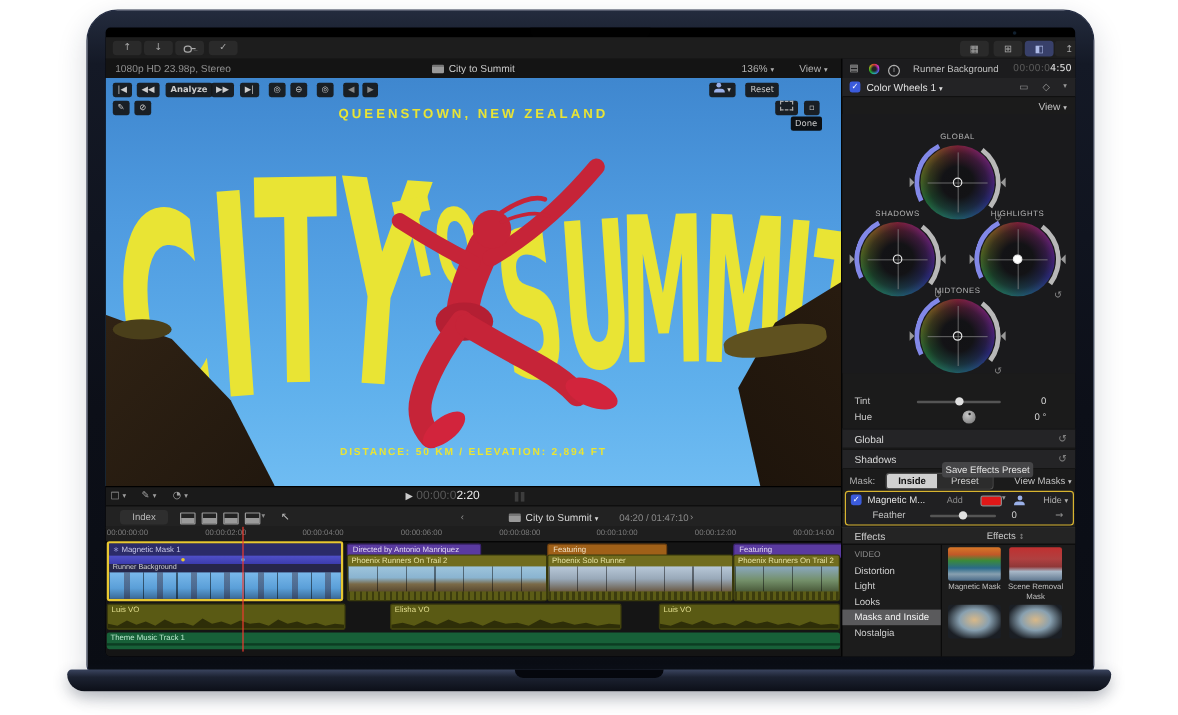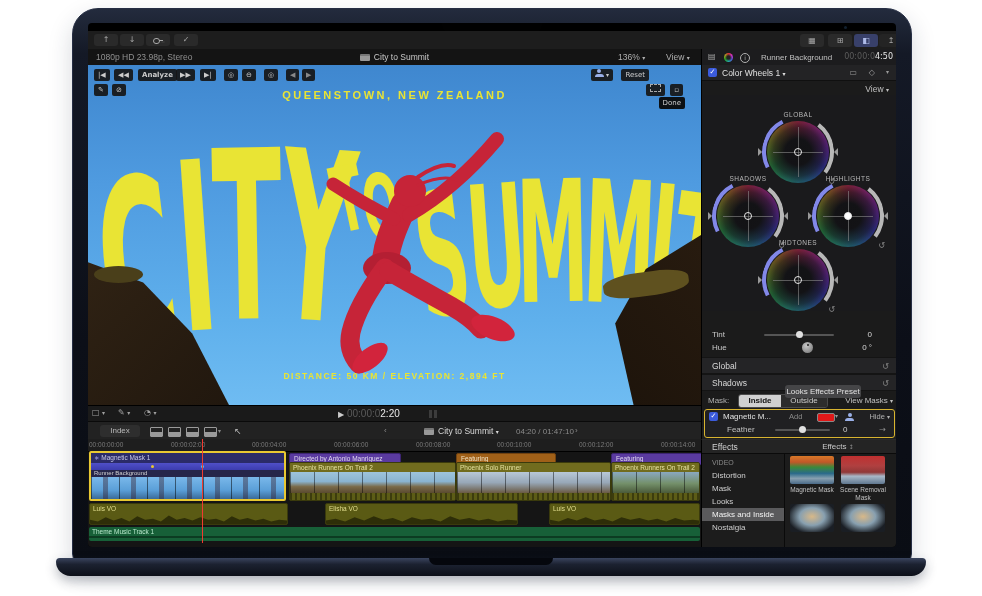--- a/index.html
+++ b/index.html
@@ -441,21 +441,21 @@
           <span class="sreset">↺</span>
         </div>
         <div class="srow" style="top:309px;">
           <span class="sname">Shadows</span>
           <span class="sreset">↺</span>
         </div>
         <div class="maskrow">
           <span class="mlabel">Mask:</span>
           <span class="seg">
             <span class="seg-in">Inside</span>
-            <span class="seg-out">Outside</span>
+            <span class="seg-out">Preset</span>
           </span>
           <span class="vmasks"><span>View Masks</span> <span class="sym" style="font-size:6px;">▾</span></span>
         </div>
         <div class="magbox">
           <div class="mrow" style="top:0;">
             <span class="cbx" style="left:4px;top:2px;">✓</span>
             <span class="mtxt" style="left:18px;">Magnetic M...</span>
             <span class="mtxt" style="left:84px;color:#8a8a8a;font-size:7.5px;">Add</span>
             <span class="swatch"></span>
             <span class="mtxt sym" style="left:130px;font-size:6px;color:#999;">▾</span>
@@ -464,32 +464,32 @@
           </div>
           <div class="mrow" style="top:13px;">
             <span class="mtxt" style="left:22px;color:#c0c0c0;">Feather</span>
             <span class="ptrack" style="left:70px;top:6px;width:55px;">
                 <span class="pthumb" style="left:24px;"></span>
               </span>
             <span class="mtxt" style="left:138px;color:#d0d0d0;">0</span>
             <span class="mtxt sym" style="right:8px;left:auto;color:#909090;">→</span>
           </div>
         </div>
-        <div class="savebtn">Looks Effects Preset</div>
+        <div class="savebtn">Save Effects Preset</div>
       </div>
 
       <div class="effects">
         <div class="fx-div"></div>
         <div class="fx-head">
           <span class="fx-title">Effects</span>
           <span class="fx-gtitle"><span>Effects</span> <span class="sym" style="font-size:6px;color:#888;">↕</span></span>
         </div>
         <div class="fx-item hdr" style="top:16px;">VIDEO</div>
         <div class="fx-item" style="top:29px;">Distortion</div>
-        <div class="fx-item" style="top:42px;">Mask</div>
+        <div class="fx-item" style="top:42px;">Light</div>
         <div class="fx-item" style="top:55px;">Looks</div>
         <div class="fx-item sel" style="top:68px;">Masks and Inside</div>
         <div class="fx-item" style="top:81px;">Nostalgia</div>
         <div class="thumb t1" style="left:88px;top:16px;"></div>
         <div class="thumb t2" style="left:139px;top:16px;"></div>
         <div class="tlab" style="left:87px;top:46px;">Magnetic Mask</div>
         <div class="tlab" style="left:138px;top:46px;">Scene Removal Mask</div>
         <div class="thumb t3" style="left:88px;top:64px;"></div>
         <div class="thumb t3" style="left:139px;top:64px;"></div>
       </div>

